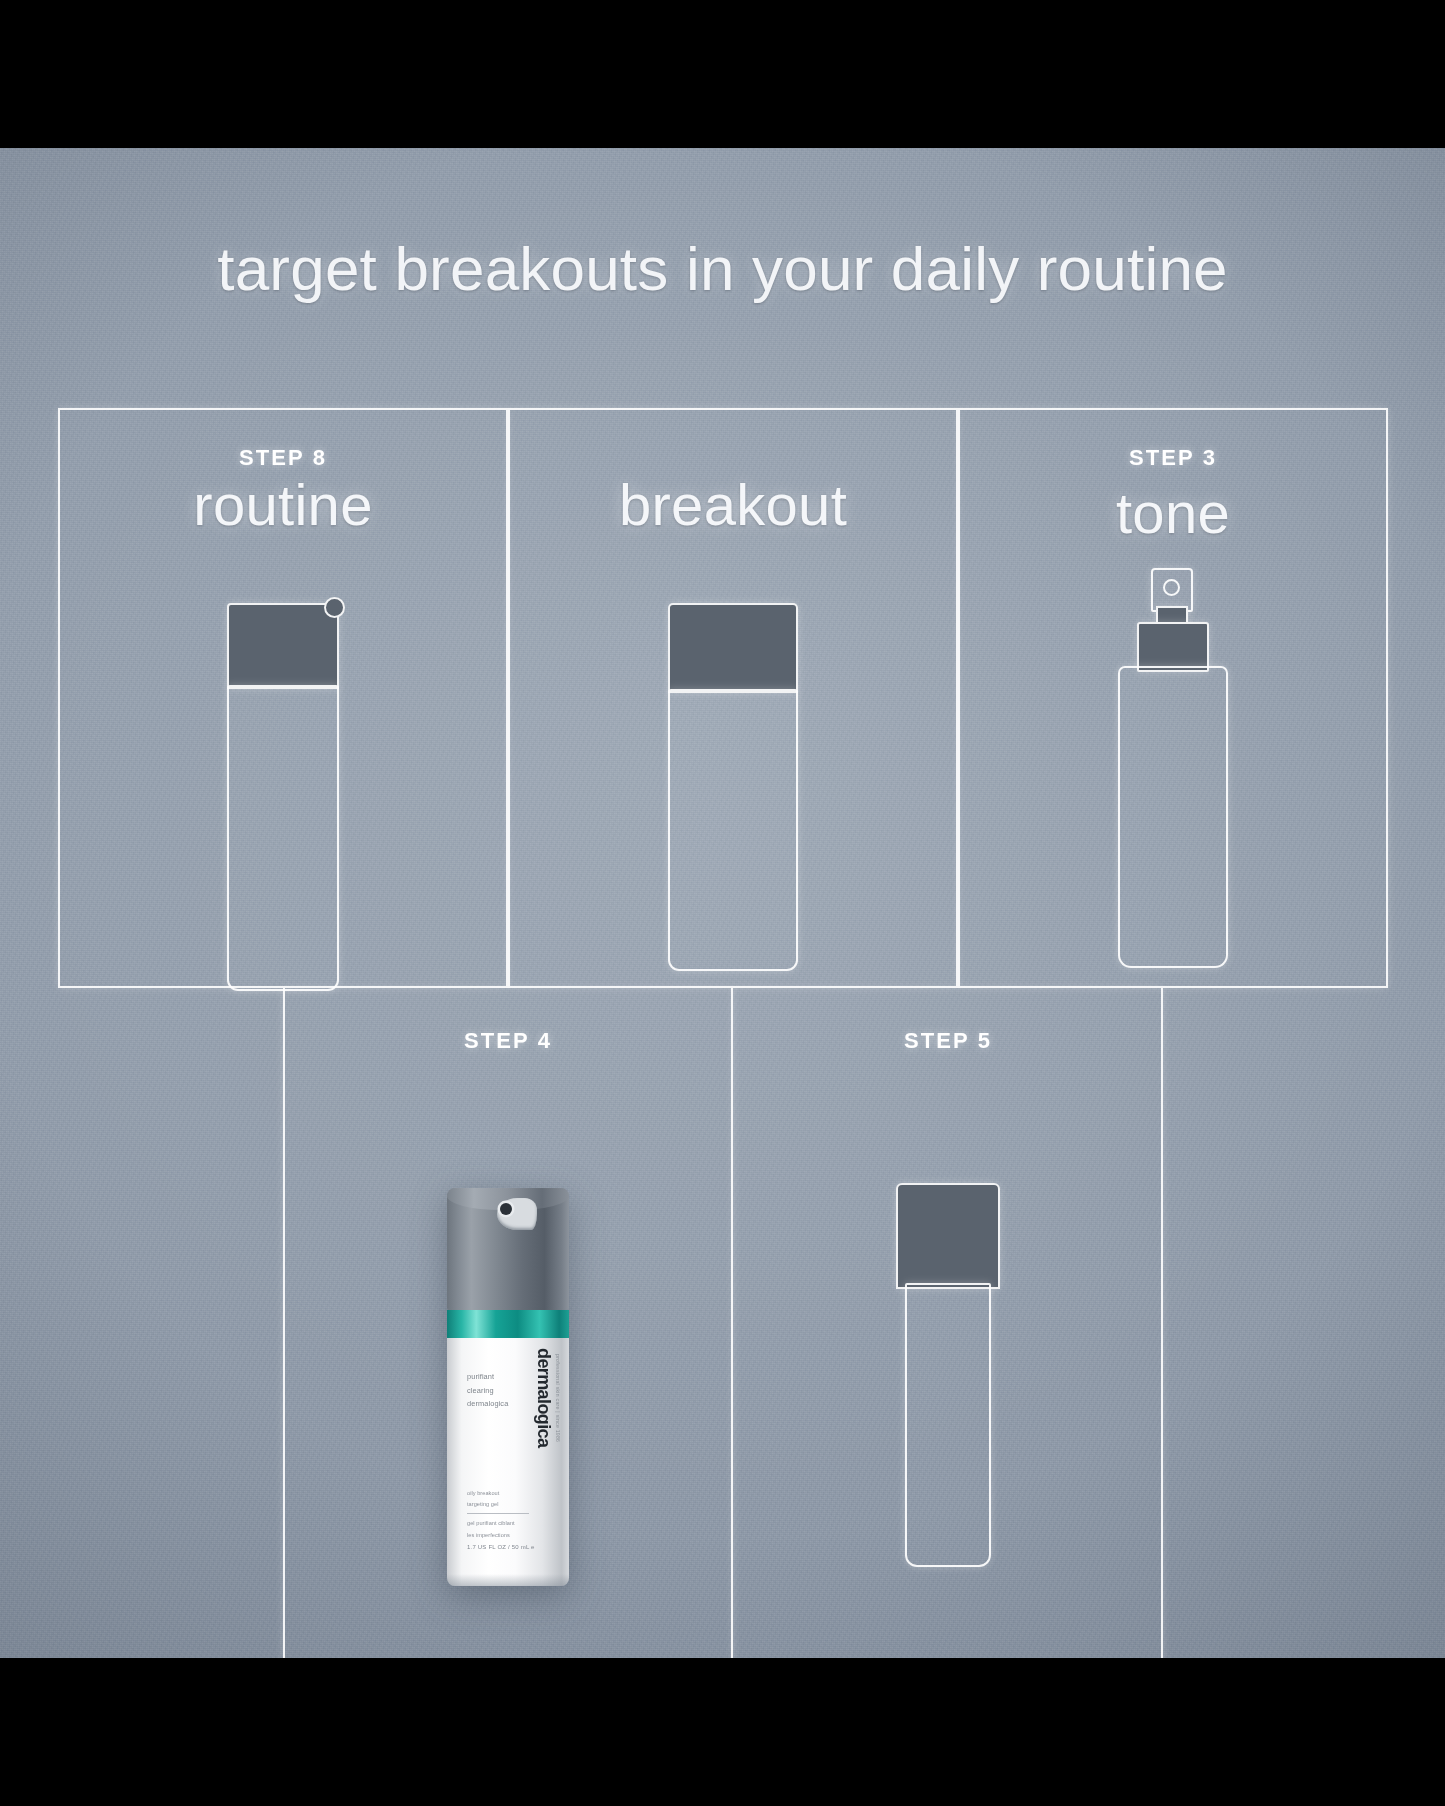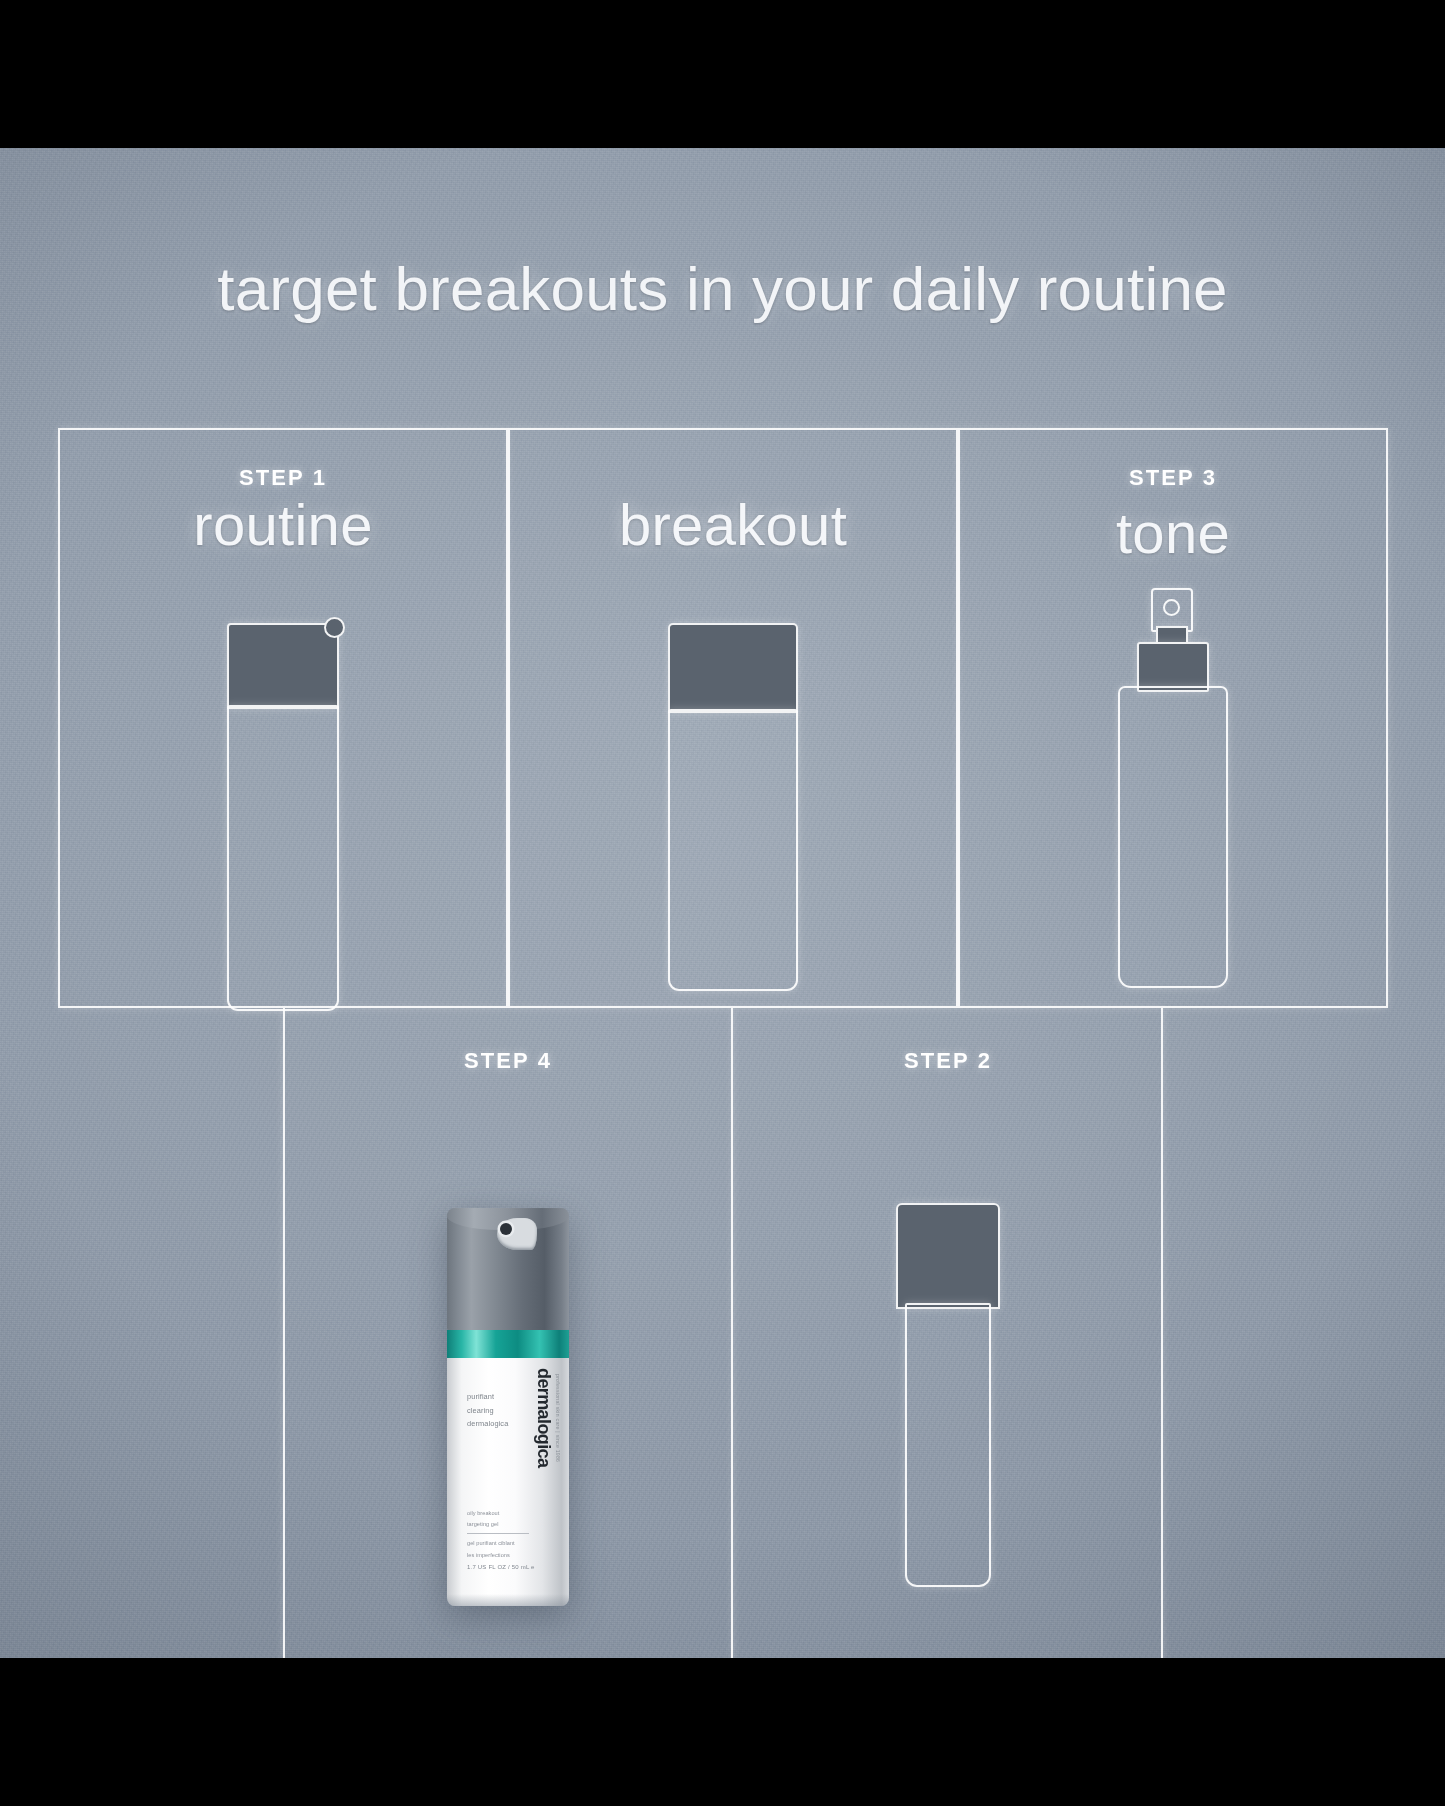--- a/index.html
+++ b/index.html
@@ -26,21 +26,21 @@
       repeating-linear-gradient(0deg,   rgba(255,255,255,.030) 0 1px, rgba(0,0,0,.030) 1px 2px),
       repeating-linear-gradient(90deg,  rgba(255,255,255,.022) 0 1px, rgba(0,0,0,.022) 1px 2px),
       repeating-linear-gradient(37deg,  rgba(255,255,255,.018) 0 2px, rgba(0,0,0,.016) 2px 4px),
       repeating-linear-gradient(113deg, rgba(255,255,255,.014) 0 3px, rgba(0,0,0,.014) 3px 5px);
     opacity:.85;mix-blend-mode:overlay;
   }
   #stage::after{
     content:"";position:absolute;inset:0;pointer-events:none;
     background:radial-gradient(ellipse 95% 85% at 50% 45%, rgba(255,255,255,.05) 0%, rgba(255,255,255,0) 55%, rgba(40,50,62,.20) 100%);
   }
-  #content{position:absolute;inset:0;z-index:3;margin-top:20px;}
+  #content{position:absolute;inset:0;z-index:3;}
 
   
   .headline{
     position:absolute;left:0;top:85px;width:100%;
     text-align:center;color:#f2f4f7;
     font-size:62px;font-weight:300;letter-spacing:.2px;
     text-shadow:0 0 14px rgba(255,255,255,.30), 0 1px 3px rgba(30,38,48,.35);
     white-space:nowrap;
   }
 
@@ -207,21 +207,21 @@
 <body>
 
 <div id="frame">
   <div id="stage">
     <div id="content">
 
       <div class="headline">target breakouts in your daily routine</div>
 
       <div class="cell" style="left:58px;top:260px;width:450px;height:580px;">
         <div class="bdr bt bb bl br"></div>
-        <div class="steplabel" style="top:37px;">STEP 1</div>
+        <div class="steplabel" style="top:37px;">STEP 8</div>
         <div class="stepname" style="top:63px;">routine</div>
         <div class="art" style="top:195px;">
           <div class="ob" style="width:112px;height:388px;">
             <div class="cap" style="height:82px;"></div>
             <div class="notch" style="right:-6px;top:-6px;"></div>
             <div class="body" style="top:82px;"></div>
           </div>
         </div>
       </div>
 
@@ -275,21 +275,21 @@
                 <div>les imperfections</div>
               </div>
               <div class="psize">1.7 US FL OZ / 50 mL e</div>
             </div>
           </div>
         </div>
       </div>
 
       <div class="cell" style="left:733px;top:840px;width:430px;height:710px;">
         <div class="bdr bb br"></div>
-        <div class="steplabel" style="top:40px;">STEP 2</div>
+        <div class="steplabel" style="top:40px;">STEP 5</div>
         <div class="art" style="top:195px;">
           <div class="spf" style="width:104px;height:384px;">
             <div class="cap"></div>
             <div class="body" style="left:9px;right:9px;top:100px;"></div>
           </div>
         </div>
       </div>
 
     </div>
   </div>

